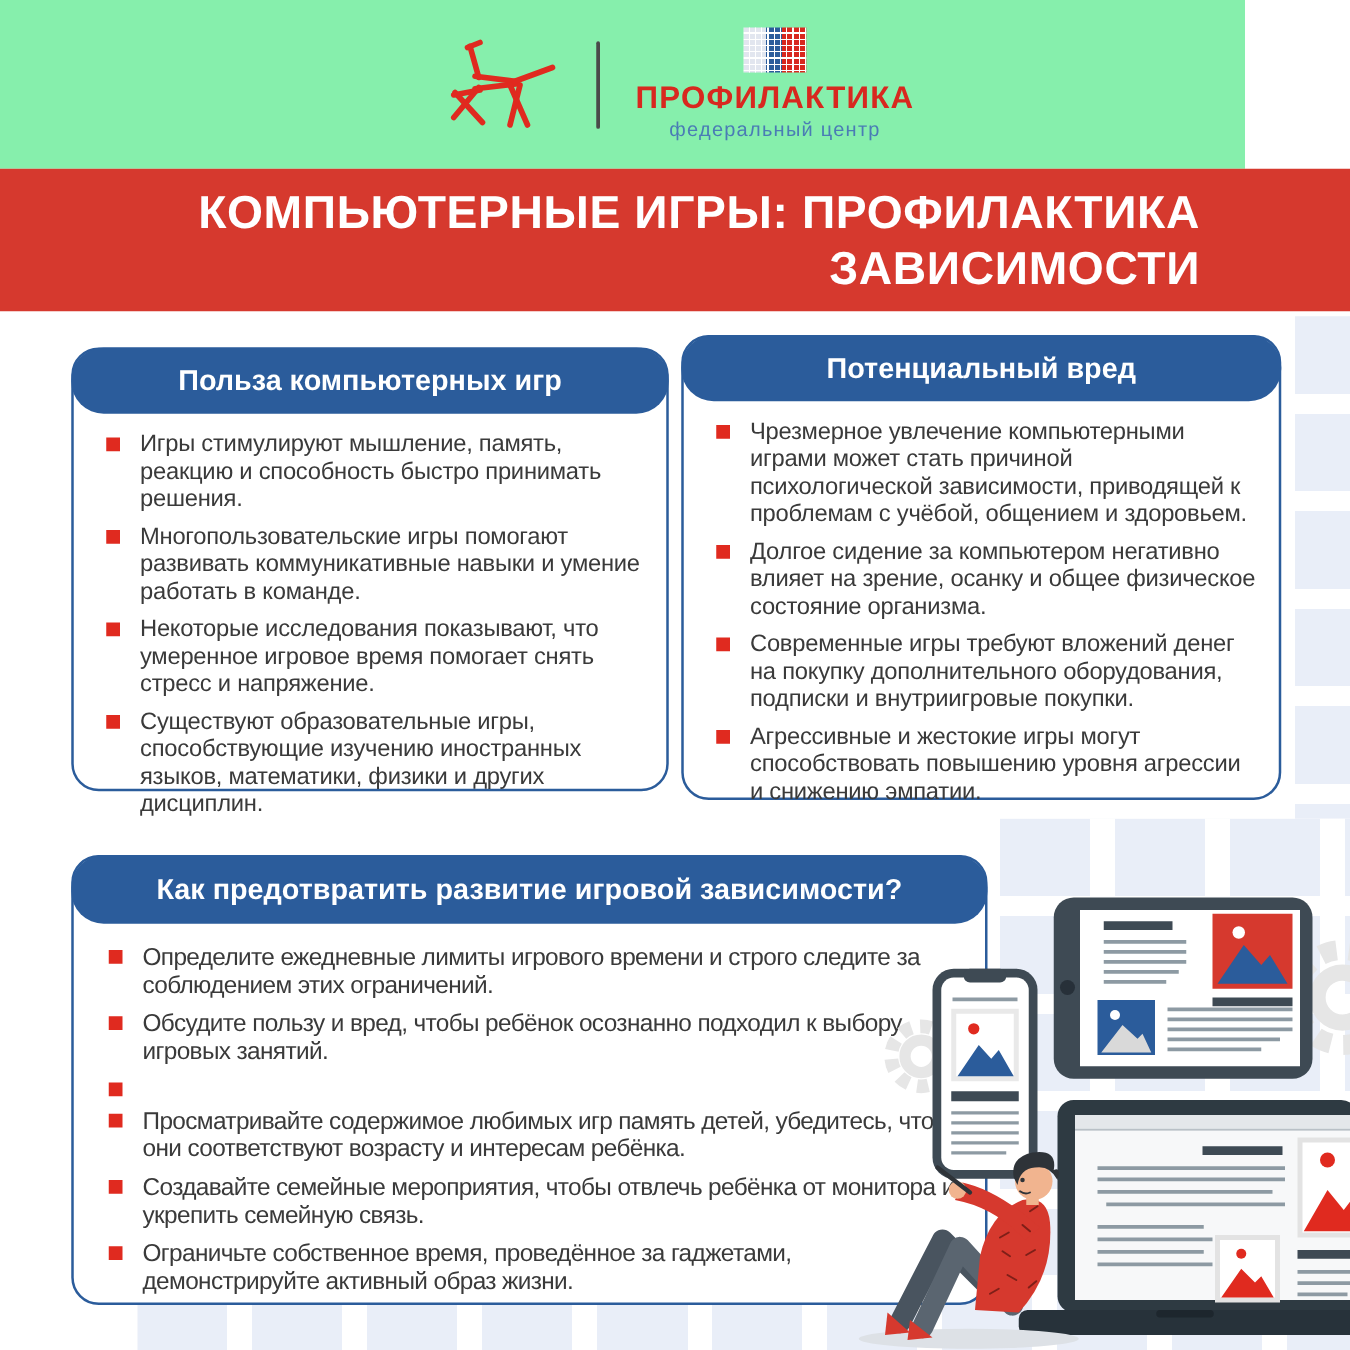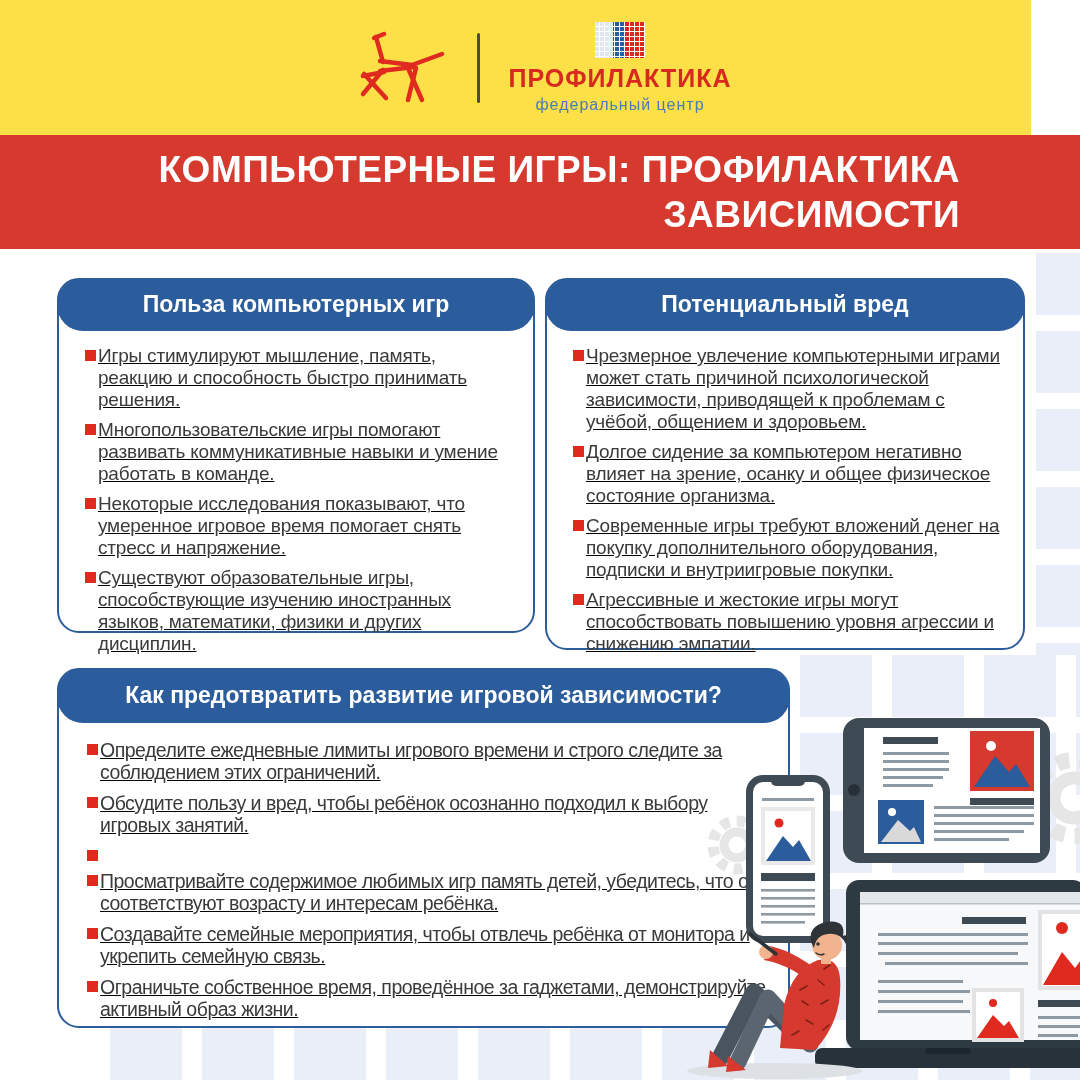--- a/index.html
+++ b/index.html
@@ -14,21 +14,21 @@
     position:absolute;
     background:
       repeating-linear-gradient(to right, transparent 0 72px, #ffffff 72px 92px),
       repeating-linear-gradient(to bottom, transparent 0 62px, #ffffff 62px 78px),
       #e9eef8;
   }
   .bg-grid.right-strip{left:1036px;top:253px;width:44px;height:827px;}
   .bg-grid.illu-area{left:800px;top:655px;width:280px;height:425px;}
   .bg-grid.bottom-strip{left:110px;top:1020px;width:970px;height:60px;}
   
-  .header{position:absolute;left:0;top:0;width:996px;height:135px;background:#fde047;padding-left:35px;}
+  .header{position:absolute;left:0;top:0;width:996px;height:135px;background:#86efac;}
   .animal-logo{position:absolute;left:350px;top:28px;}
   .divider{position:absolute;left:477px;top:33px;width:3px;height:70px;background:#4a4a4a;border-radius:2px;}
   .brand{position:absolute;left:505px;top:20px;width:230px;text-align:center;}
   .brand-grid{
     width:50px;height:36px;margin:2px auto 6px auto;
     background:
       repeating-linear-gradient(to right, transparent 0 4px, #ffffff 4px 5px),
       repeating-linear-gradient(to bottom, transparent 0 4px, #ffffff 4px 5px),
       linear-gradient(to right,#e2e6ef 0 36%,#2b5c9b 36% 62%,#d8281f 62% 100%);
   }
@@ -44,28 +44,28 @@
     font-weight:bold;letter-spacing:0.5px;
   }
   
   .card{position:absolute;background:#ffffff;border:2px solid #2b5c9b;border-radius:22px;box-sizing:border-box;}
   .card-head{
     position:absolute;left:-2px;top:-2px;right:-2px;height:53px;background:#2b5c9b;
     border-radius:26px;display:flex;align-items:center;justify-content:center;
     color:#ffffff;font-weight:bold;
   }
   .card-benefits{left:57px;top:278px;width:478px;height:355px;}
-  .card-harm{left:545px;top:278px;width:480px;height:372px;}
-  .card-prevention{left:57px;top:668px;width:733px;height:360px;}
+  .card-harm{left:545px;top:268px;width:480px;height:372px;}
+  .card-prevention{left:57px;top:684px;width:733px;height:360px;}
   .card-benefits .card-head,.card-harm .card-head{font-size:23px;}
   .card-prevention .card-head{height:55px;font-size:23px;}
   .card-body{position:absolute;left:0;top:53px;right:0;bottom:0;padding:12px 18px 0 26px;}
   .card-prevention .card-body{top:55px;padding:14px 18px 0 28px;}
   ul.bullets{list-style:none;margin:0;padding:0;}
-  ul.bullets li{display:flex;gap:2px;margin-bottom:8px;text-decoration:underline;}
+  ul.bullets li{display:flex;gap:16px;margin-bottom:8px;}
   .sq{flex:0 0 auto;width:11px;height:11px;background:#e02a1f;margin-top:5px;}
   .bullets .txt{font-size:19px;line-height:1.16;color:#3a3a3a;letter-spacing:-0.2px;}
   .card-prevention .bullets li{margin-bottom:9px;}
   .card-prevention .bullets .txt{font-size:19.5px;line-height:1.13;letter-spacing:-0.5px;}
   
   .illustration{position:absolute;left:680px;top:690px;width:400px;height:390px;}
 </style>
 </head>
 <body>
 

